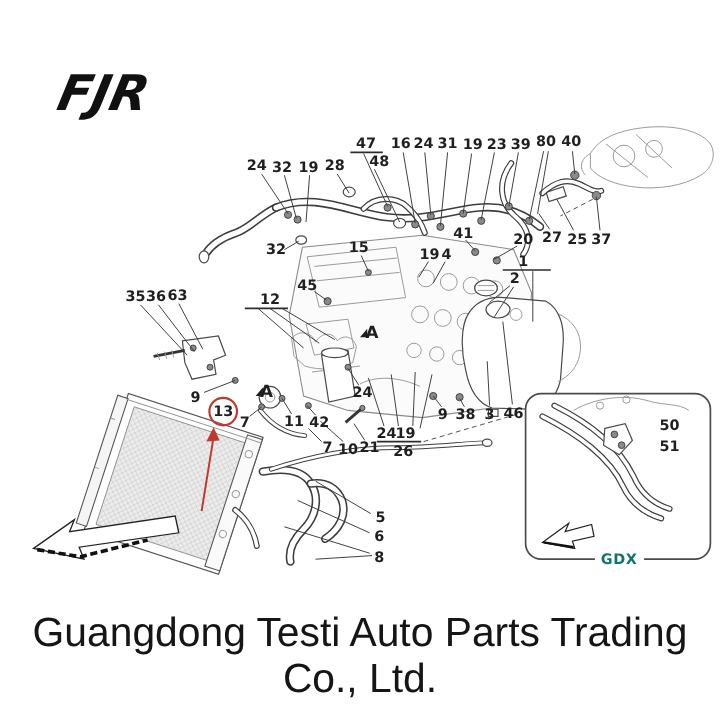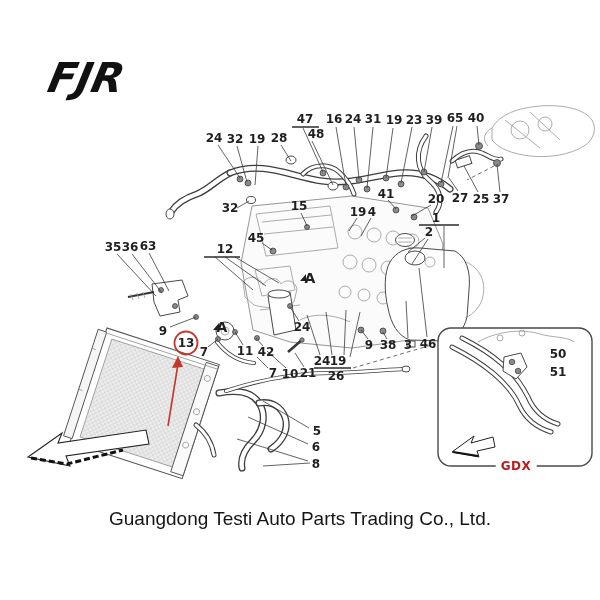--- a/index.html
+++ b/index.html
@@ -20,23 +20,23 @@
   .lite{fill:none;stroke:#979797;stroke-width:0.8;}
   .litef{fill:#fbfbfb;stroke:#8a8a8a;stroke-width:0.9;}
   .fast{fill:#8a8a8a;stroke:#333;stroke-width:0.7;}
   
   .callouts{position:absolute;left:0;top:0;width:600px;height:600px;pointer-events:none;}
   .callout{position:absolute;transform:translate(-50%,-50%);
            font-size:12px;font-weight:700;color:#1f1f1f;white-space:nowrap;line-height:1;}
   .callout.bold{font-weight:800;font-size:14px;}
   .gdx{position:absolute;left:516px;top:466px;transform:translate(-50%,-50%);
        background:#fff;padding:0 5px;font-size:12px;font-weight:700;
-       letter-spacing:0.5px;color:#b91c1c;}
+       letter-spacing:0.5px;color:#0f766e;}
   .footer{position:absolute;left:0;top:508px;width:600px;text-align:center;
-          font-family:"Liberation Sans",sans-serif;font-size:19px;color:#151515;}
+          font-family:"Liberation Sans",sans-serif;font-size:34px;color:#151515;}
 </style>
 </head>
 <body>
 
 <div class="canvas">
 
 <svg width="600" height="600" viewBox="0 0 600 600">
   <defs>
     <pattern id="hatch" width="5" height="5" patternUnits="userSpaceOnUse">
       <rect width="5" height="5" fill="#ececec"></rect>
@@ -219,21 +219,21 @@
       <span class="callout" style="left: 257px; top: 139px;">19</span>
       <span class="callout" style="left: 279px; top: 138px;">28</span>
       <span class="callout" style="left: 305px; top: 119px;">47</span>
       <span class="callout" style="left: 316px; top: 134px;">48</span>
       <span class="callout" style="left: 334px; top: 119px;">16</span>
       <span class="callout" style="left: 353px; top: 119px;">24</span>
       <span class="callout" style="left: 373px; top: 119px;">31</span>
       <span class="callout" style="left: 394px; top: 120px;">19</span>
       <span class="callout" style="left: 414px; top: 120px;">23</span>
       <span class="callout" style="left: 434px; top: 120px;">39</span>
-      <span class="callout" style="left: 455px; top: 118px;">65</span>
+      <span class="callout" style="left: 455px; top: 118px;">80</span>
       <span class="callout" style="left: 476px; top: 118px;">40</span>
       <span class="callout" style="left: 230px; top: 208px;">32</span>
       <span class="callout" style="left: 299px; top: 206px;">15</span>
       <span class="callout" style="left: 386px; top: 194px;">41</span>
       <span class="callout" style="left: 436px; top: 199px;">20</span>
       <span class="callout" style="left: 460px; top: 198px;">27</span>
       <span class="callout" style="left: 481px; top: 199px;">25</span>
       <span class="callout" style="left: 501px; top: 199px;">37</span>
       <span class="callout" style="left: 256px; top: 238px;">45</span>
       <span class="callout" style="left: 225px; top: 249px;">12</span>

